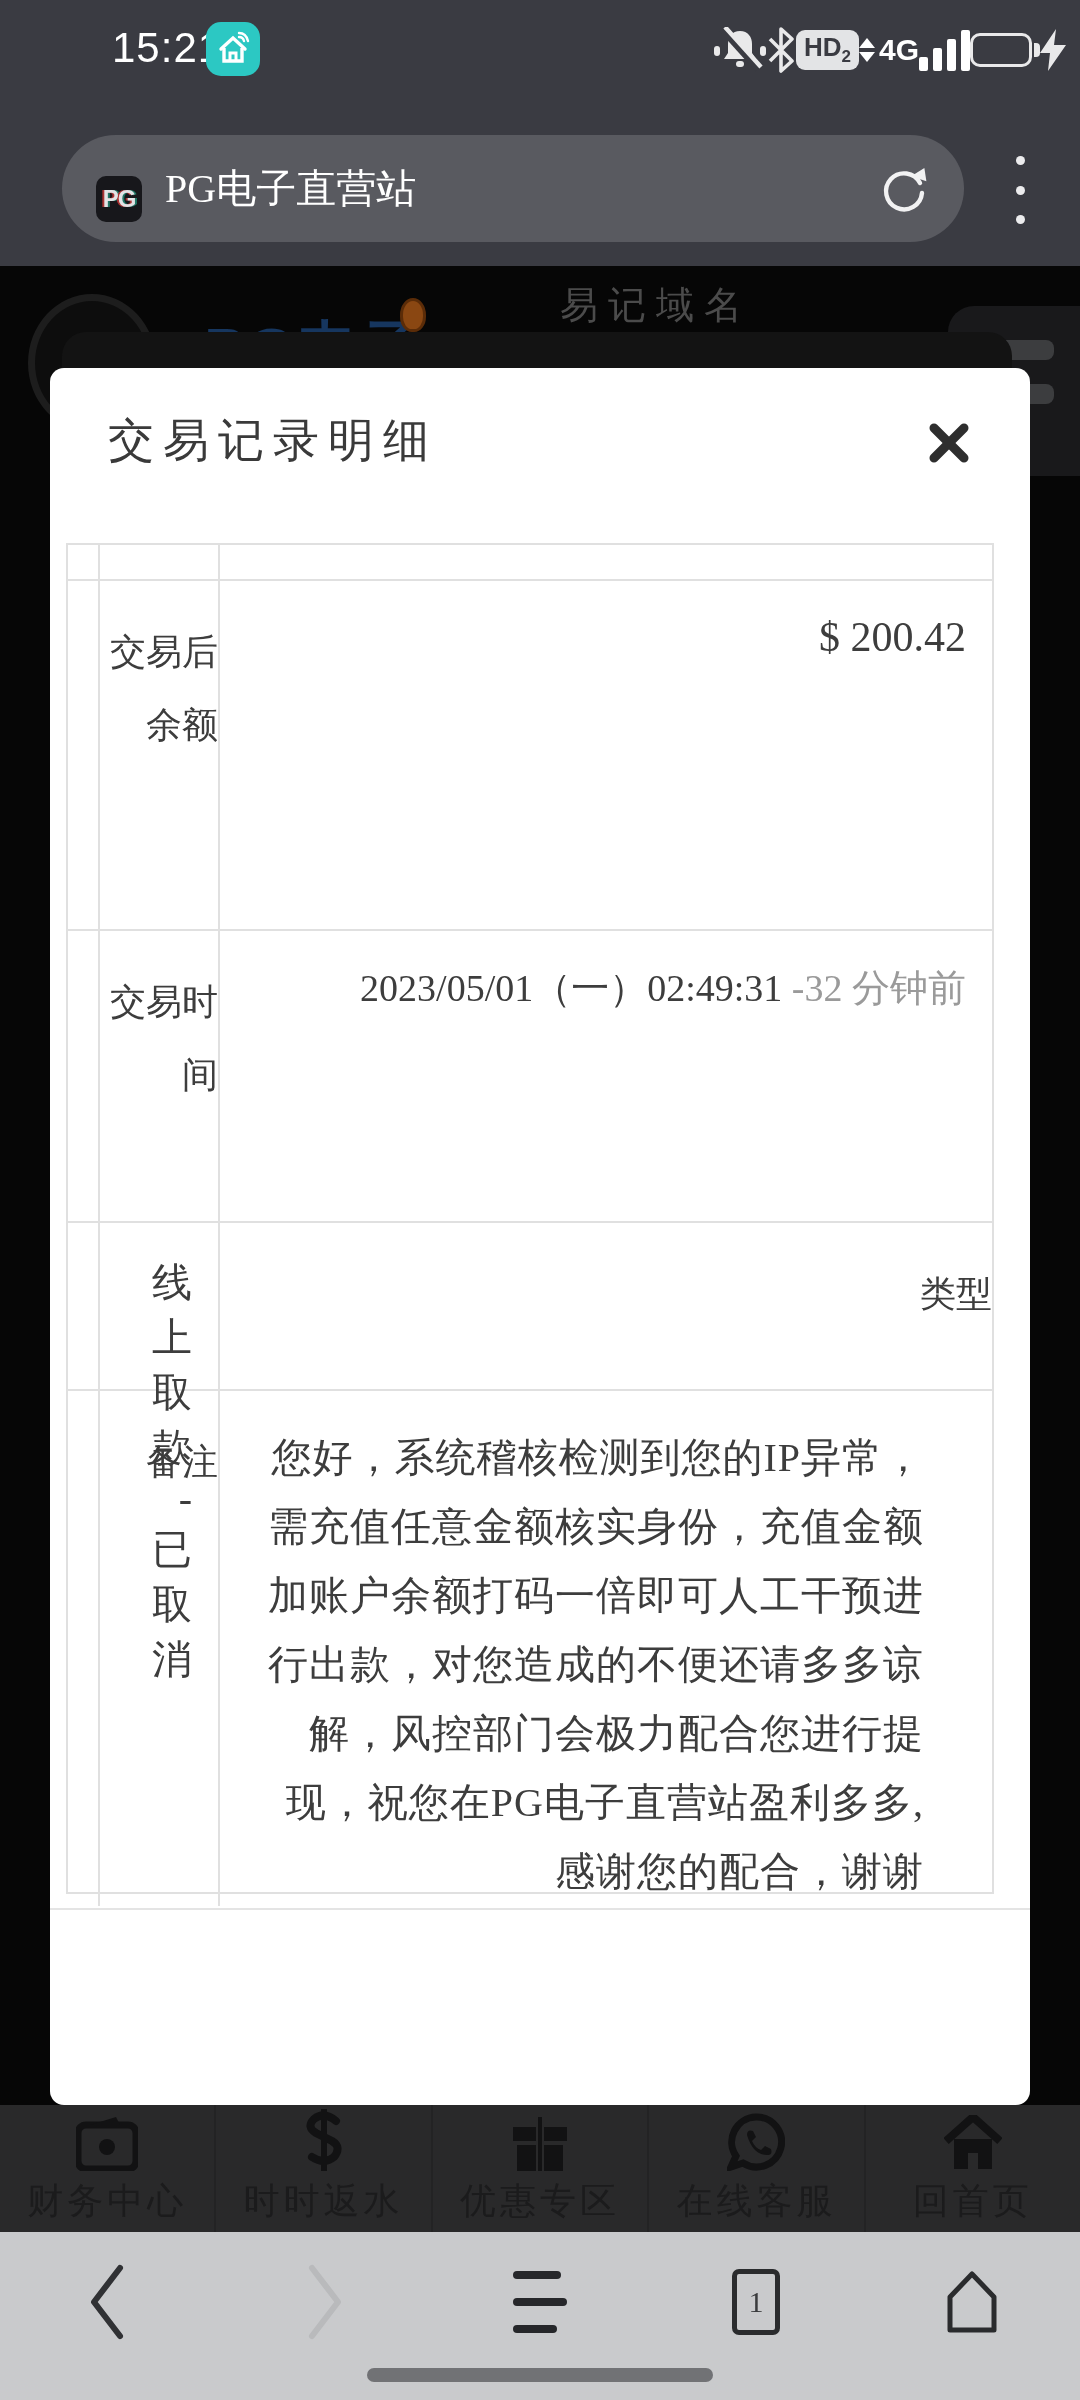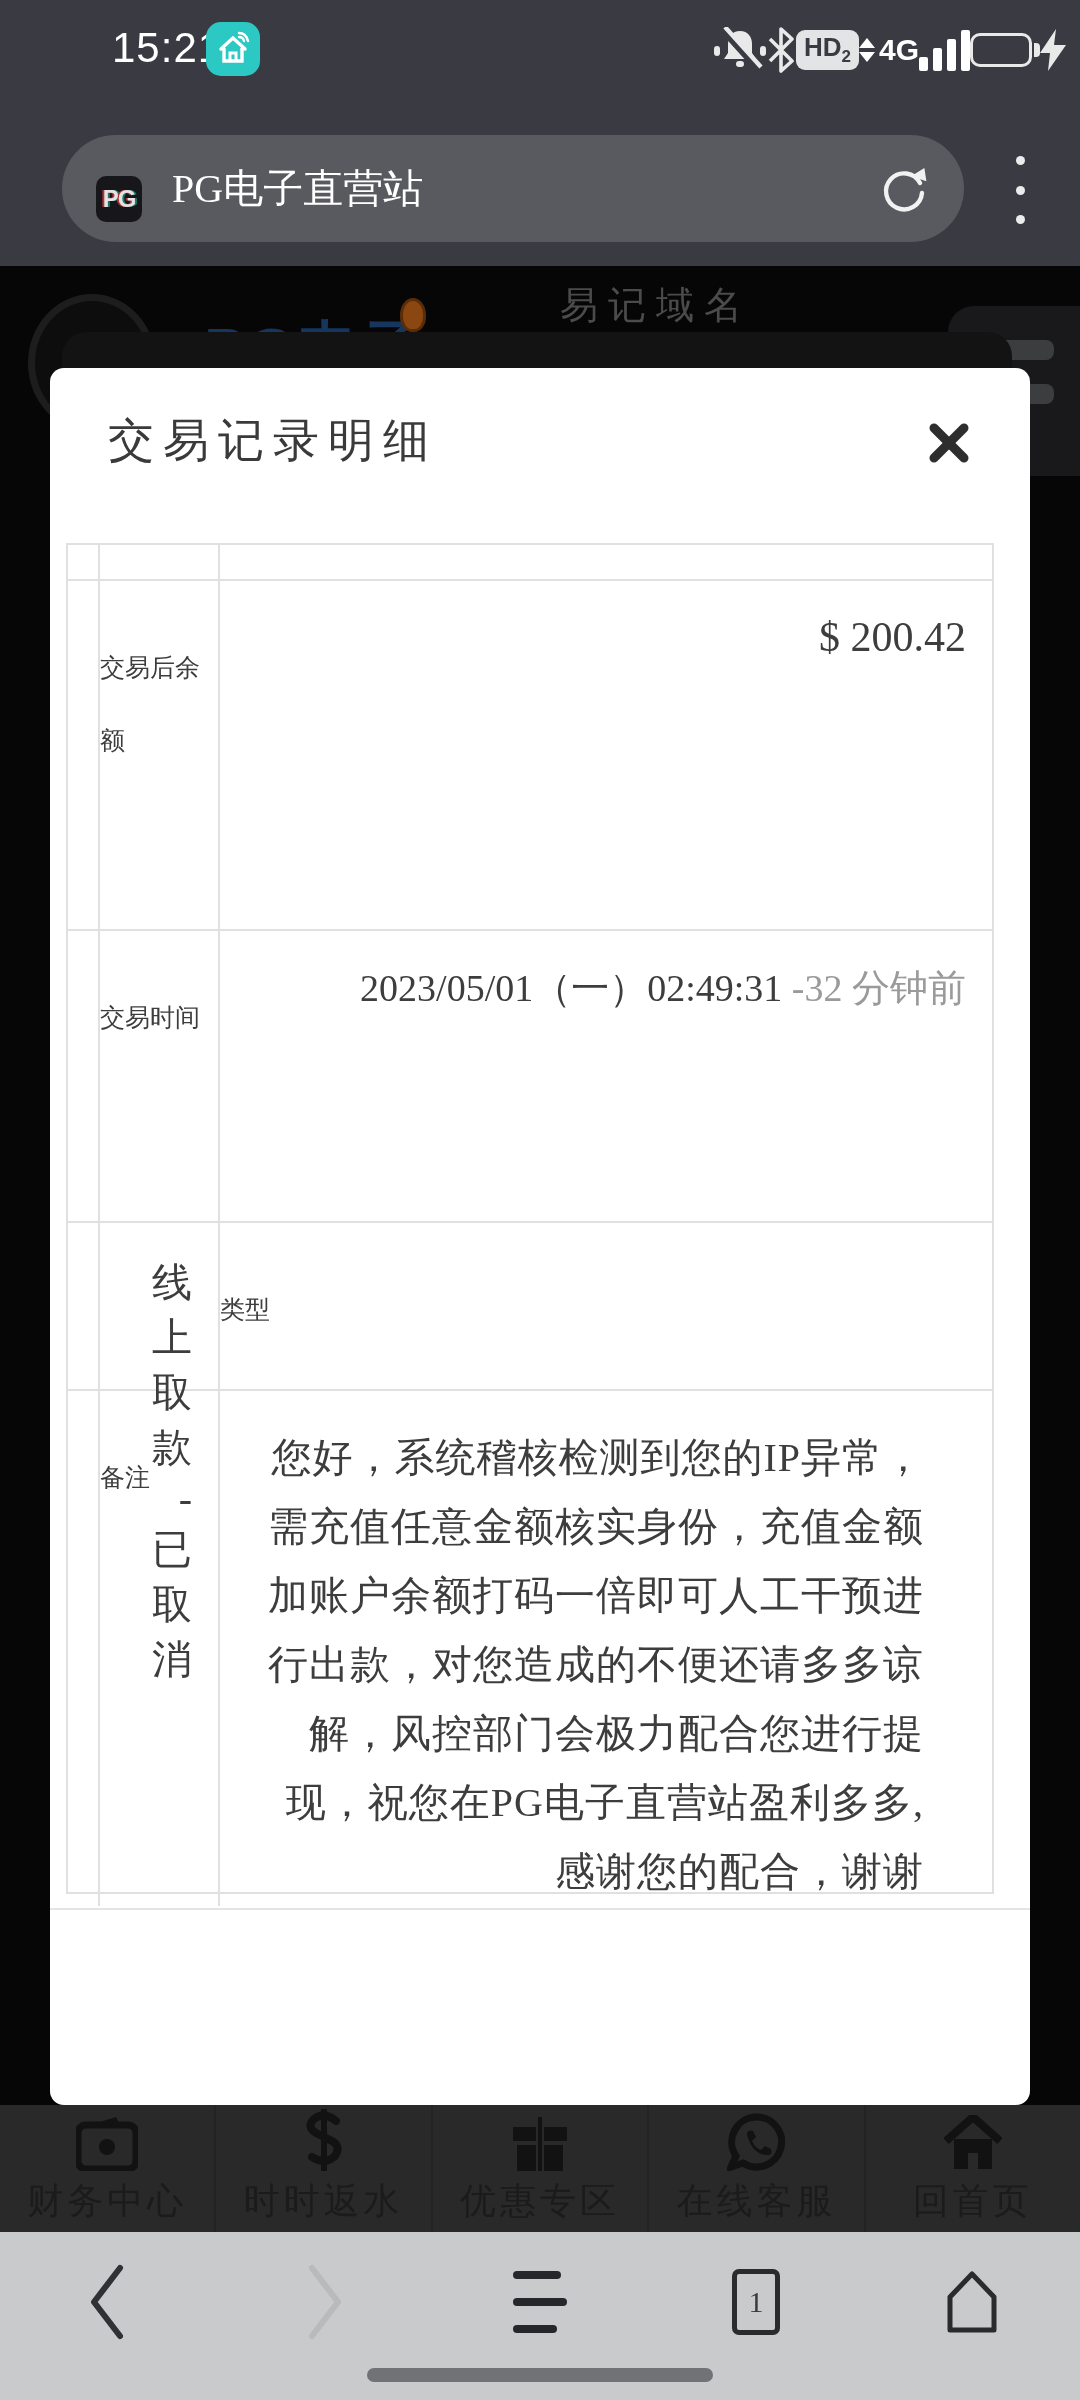--- a/index.html
+++ b/index.html
@@ -22,21 +22,21 @@
   .net b { font-size:30px; font-weight:bold; }
   .bars { display:flex; align-items:flex-end; gap:5px; }
   .bars i { width:9px; background:#fff; border-radius:2px; display:block; }
   .battery { display:flex; align-items:center; }
   .batt-body { width:62px; height:34px; border:3px solid #e9e9ea; border-radius:10px; padding:4px; }
   .batt-fill { width:60%; height:100%; background:#fff; border-radius:4px; }
   .batt-nub { width:6px; height:14px; background:#e9e9ea; border-radius:0 4px 4px 0; margin-left:2px; }
 
   .url-pill { position:absolute; left:62px; top:135px; width:902px; height:107px; background:#595a60; border-radius:54px; display:flex; align-items:center; padding:0 34px; }
   .favicon { width:46px; height:46px; border-radius:10px; background:#17171b; color:#e3e3e6; font-size:24px; font-weight:bold; display:flex; align-items:center; justify-content:center; text-shadow:-2px 0 0 #a33, 2px 0 0 #276; letter-spacing:-1px; flex:0 0 auto;margin-top:20px; }
-  .url-title { color:#fff; font-size:40px; margin-left:30px; flex:1 1 auto; white-space:nowrap; overflow:hidden; }
+  .url-title { color:#fff; font-size:40px; margin-left:23px; flex:1 1 auto; white-space:nowrap; overflow:hidden; }
   .dots-menu { position:absolute; left:1002px; top:150px; width:36px; height:80px; display:flex; flex-direction:column; align-items:center; justify-content:space-between; padding:6px 0; }
   .dots-menu i { width:9px; height:9px; border-radius:50%; background:#ececee; display:block; }
 
   
   .site-bg { position:absolute; left:0; top:266px; width:1080px; height:1839px; background:#060606; }
   .site-logo-circle { position:absolute; left:28px; top:28px; width:128px; height:138px; border:7px solid #1d1d1d; border-radius:50%; background:#0d0d0d; }
   .site-logo-text { position:absolute; left:204px; top:42px; font-size:62px; font-weight:800; color:#16365f; letter-spacing:2px; }
   .site-flame { position:absolute; left:400px; top:32px; width:26px; height:34px; background:#8a4712; border-radius:50% 50% 45% 45%; border:3px solid #5b2c08; }
   .site-banner { position:absolute; left:560px; top:14px; font-size:38px; color:#4b4b4b; letter-spacing:10px; }
   .site-burger { position:absolute; left:948px; top:40px; width:170px; height:170px; background:#19191b; border-radius:26px; }
@@ -46,21 +46,21 @@
   
   .modal { position:absolute; left:50px; top:368px; width:980px; height:1737px; background:#fff; border-radius:14px; color:#3c3c3c; }
   .modal-title { position:absolute; left:58px; top:42px; font-size:46px; letter-spacing:9px; color:#3a3a3a; }
   .close-x { position:absolute; right:58px; top:52px; width:46px; height:46px; }
   .close-x svg { width:100%; height:100%; }
 
   .tbl { position:absolute; left:16px; top:175px; width:928px; border:2px solid #e0e0e0; border-bottom:none; }
   .trow { display:grid; grid-template-columns:32px 120px 1fr; border-bottom:2px solid #e0e0e0; }
   .tcell { border-right:2px solid #e0e0e0; }
   .tcell:last-child { border-right:none; }
-  .lblcell { text-align:left; padding-top:50px; font-size:25px; line-height:73px; word-break:break-all; color:#3d3d3d; }
+  .lblcell { text-align:right; padding-top:35px; font-size:36px; line-height:73px; word-break:break-all; color:#3d3d3d; }
   .valcell { padding:32px 26px 0 30px; font-size:40px; color:#3d3d3d;text-align:right; }
   .r-sliver { height:36px; }
   .r-balance { height:350px; }
   .r-time { height:292px; }
   .r-type { height:168px; }
   .r-remark { height:503px; }
   .time-ago { color:#9a9a9a; }
   .remark-text { line-height:69px; letter-spacing:1px; max-width:730px;font-family:Liberation Serif, serif; }
   .val-balance { font-size:42px; }
   .val-time { font-size:38px; white-space:nowrap; }

